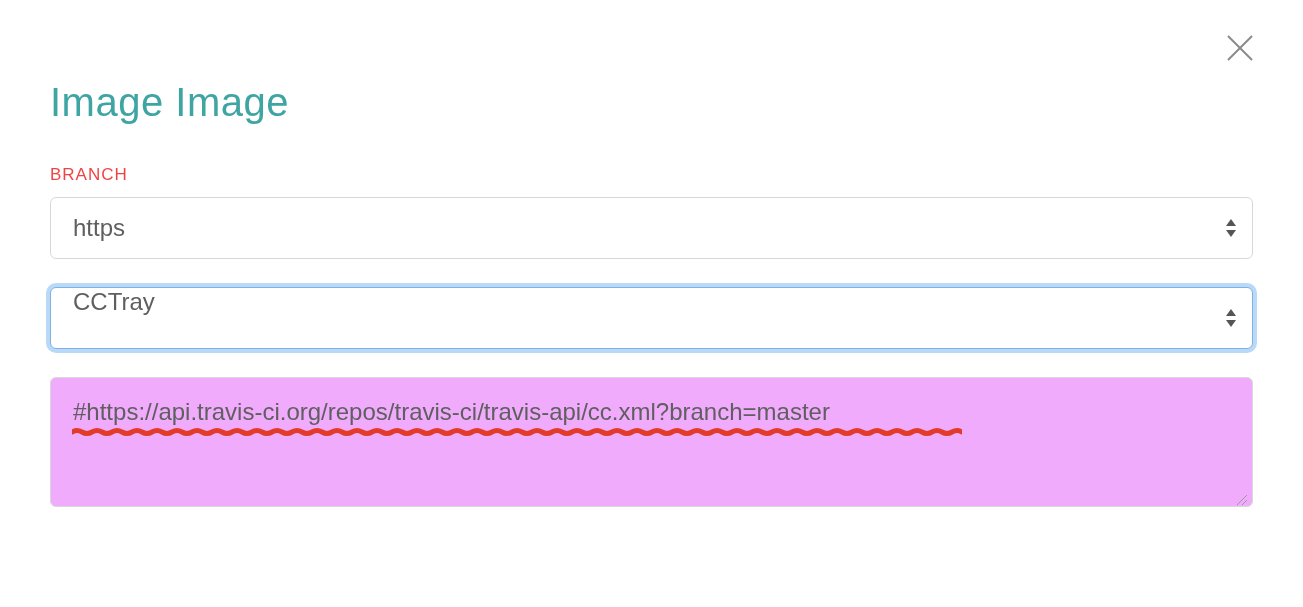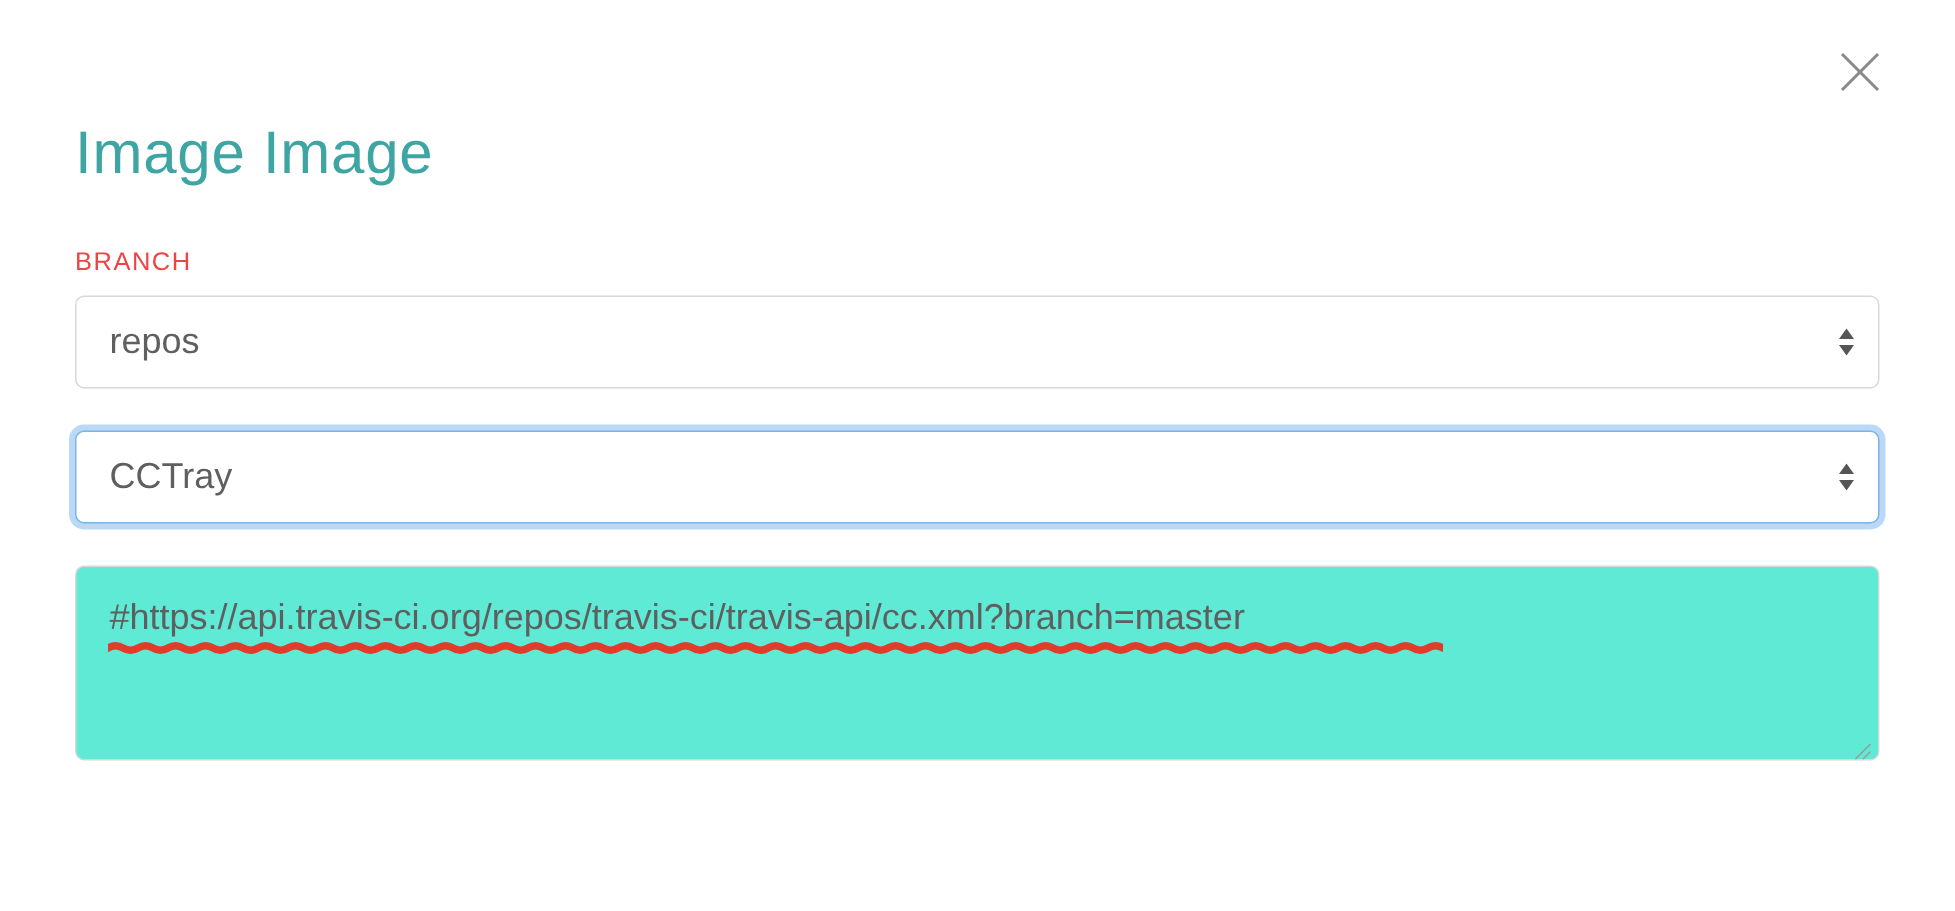--- a/index.html
+++ b/index.html
@@ -87,21 +87,21 @@
     .textarea-wrapper {
       position: relative;
       width: 100%;
     }
     .url-textarea {
       width: 100%;
       height: 130px;
       padding: 18px 22px;
       font-size: 24px;
       color: #5f5f5f;
-      background: #5eead4;
+      background: #f0abfc;
       border: 1px solid #d8d8d8;
       border-radius: 6px;
       resize: none;
       outline: none;
       font-family: inherit;
       line-height: 1.3;
     }
     .underline-annotation {
       position: absolute;
       top: 50px;
@@ -126,34 +126,34 @@
     <line x1="27" y1="3" x2="3" y2="27"></line>
   </svg>
 </div>
 
 <h1 class="title">Image Image</h1>
 
 <div class="field-label">BRANCH</div>
 
 <div class="select-wrapper">
   <div class="select-input" style="display:flex;align-items:center;">
-    <span>repos</span>
+    <span>https</span>
   </div>
   <div class="select-arrows">
     <svg width="12" height="8" viewBox="0 0 12 8">
         <polygon points="6,0 11,7 1,7" fill="#555"></polygon>
       </svg>
     <svg width="12" height="8" viewBox="0 0 12 8">
         <polygon points="1,1 11,1 6,8" fill="#555"></polygon>
       </svg>
   </div>
 </div>
 
 <div class="select-wrapper focused">
-  <div class="select-input" style="display:flex;align-items:center;">
+  <div class="select-input" style="display:flex;">
     <span>CCTray</span>
   </div>
   <div class="select-arrows">
     <svg width="12" height="8" viewBox="0 0 12 8">
         <polygon points="6,0 11,7 1,7" fill="#555"></polygon>
       </svg>
     <svg width="12" height="8" viewBox="0 0 12 8">
         <polygon points="1,1 11,1 6,8" fill="#555"></polygon>
       </svg>
   </div>

